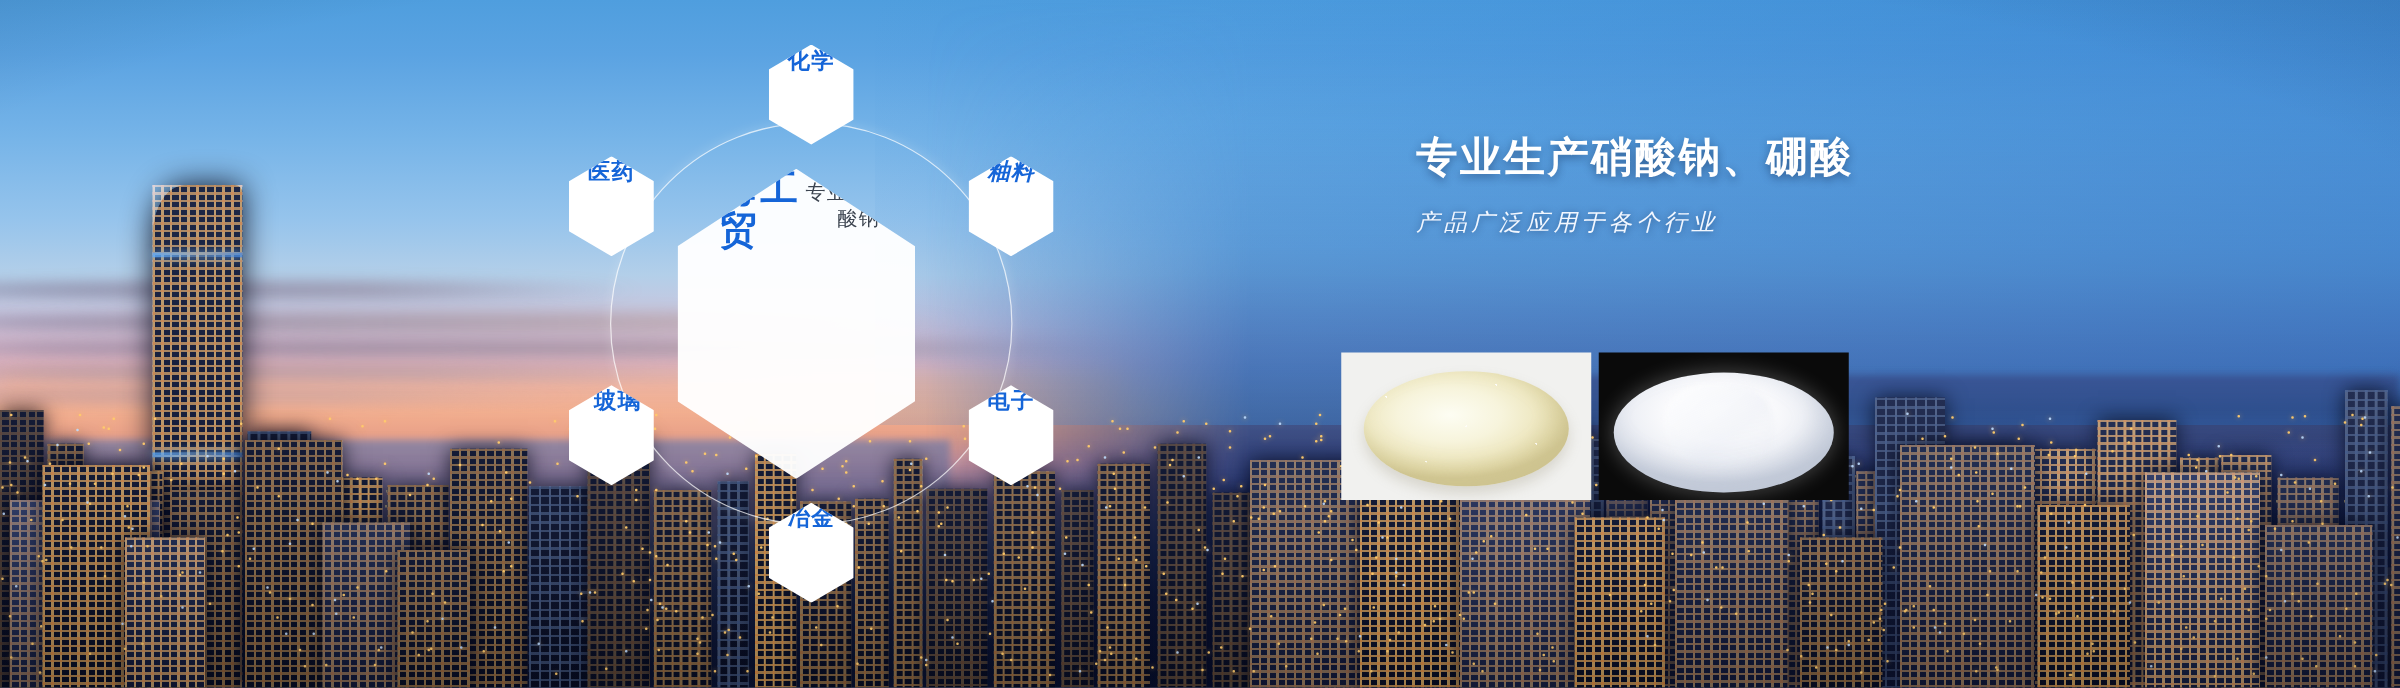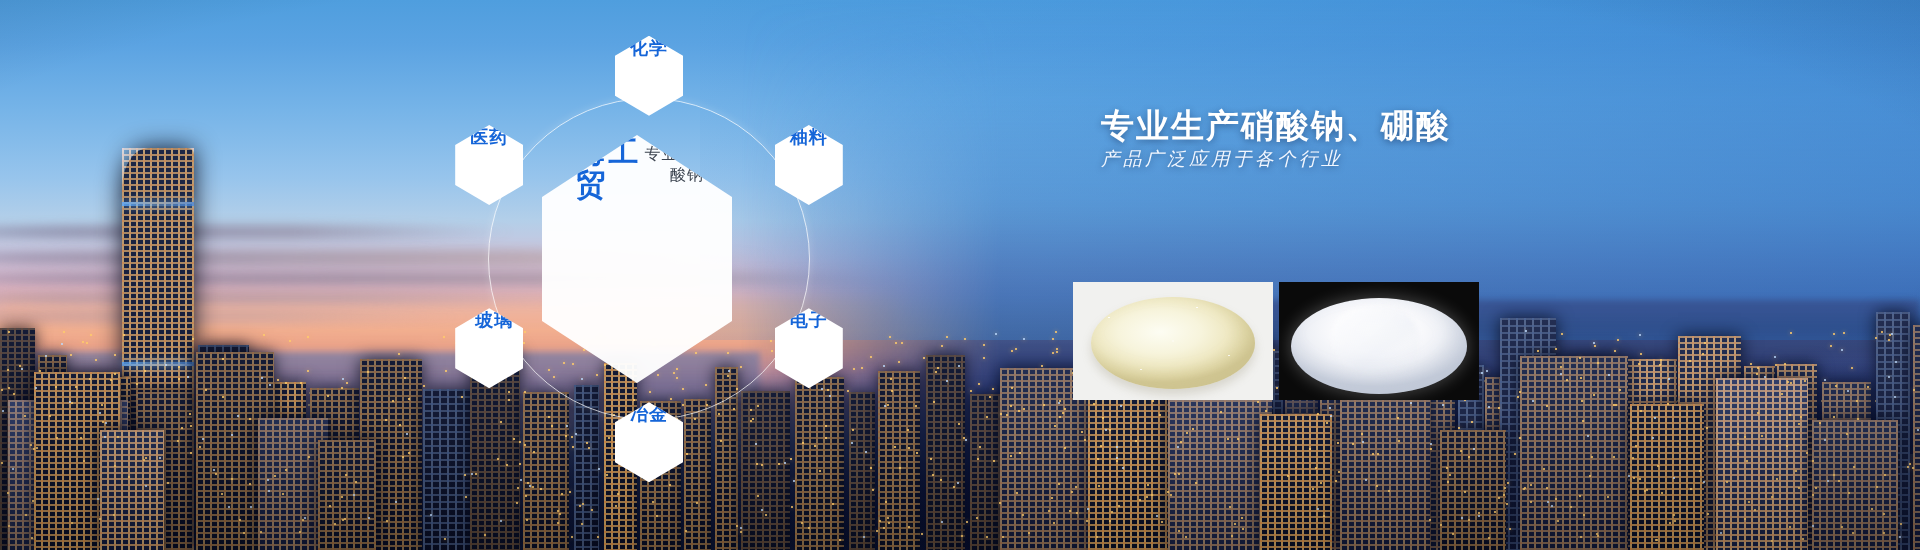--- a/index.html
+++ b/index.html
@@ -234,32 +234,33 @@
   .hex.node {
     width:68px; height:80px;
     margin-left:-34px; margin-top:-40px;
   }
   .hex.node span {
     font-size:18px; font-weight:bold; letter-spacing:1px;
     color:#1565d8;
   }
 
   
-  #copy { position:absolute; left:1101px; top:105px; width:760px; }
+  #copy { position:absolute; left:1133px; top:105px; width:760px; }
   #copy .h1 {
     font-size:33px; font-weight:bold; color:#ffffff;
     letter-spacing:2px; line-height:1.25;
     text-shadow:0 2px 7px rgba(10,30,70,.45);
   }
   #copy .h2 {
     margin-top:9px;
     font-size:15.5px; color:#ecf4ff; letter-spacing:.1px;
     text-shadow:0 1px 5px rgba(10,30,70,.5);
   }
   #copy .h3 {
+    margin-top:19px;
     font-size:18.5px; color:#f2f7ff; letter-spacing:3.5px;
     font-style:italic;
     text-shadow:0 1px 6px rgba(10,30,70,.5);
   }
 
   
   #photos { position:absolute; left:1073px; top:282px; display:flex; gap:6px; }
   .photo { position:relative; width:200px; height:118px; overflow:hidden; }
 
   .photo.cream { background:#f1f1ef; }
@@ -529,21 +530,21 @@
 
     <div class="hex center">
       <div class="cname">文海工贸</div>
       <div class="csub">专业生产硝酸钠</div>
     </div>
 
     <div id="hexnodes">
         <div class="hex node" style="left: 50%; top: 11%;">
           <span>化学</span>
         </div>
-        <div class="hex node" style="left: 84%; top: 30%;">
+        <div class="hex node" style="left: 84%; top: 30%; font-style: italic;">
           <span>釉料</span>
         </div>
         <div class="hex node" style="left: 84%; top: 69%;">
           <span>电子</span>
         </div>
         <div class="hex node" style="left: 50%; top: 89%;">
           <span>冶金</span>
         </div>
         <div class="hex node" style="left: 16%; top: 69%; padding-left: 10px;">
           <span>玻璃</span>

